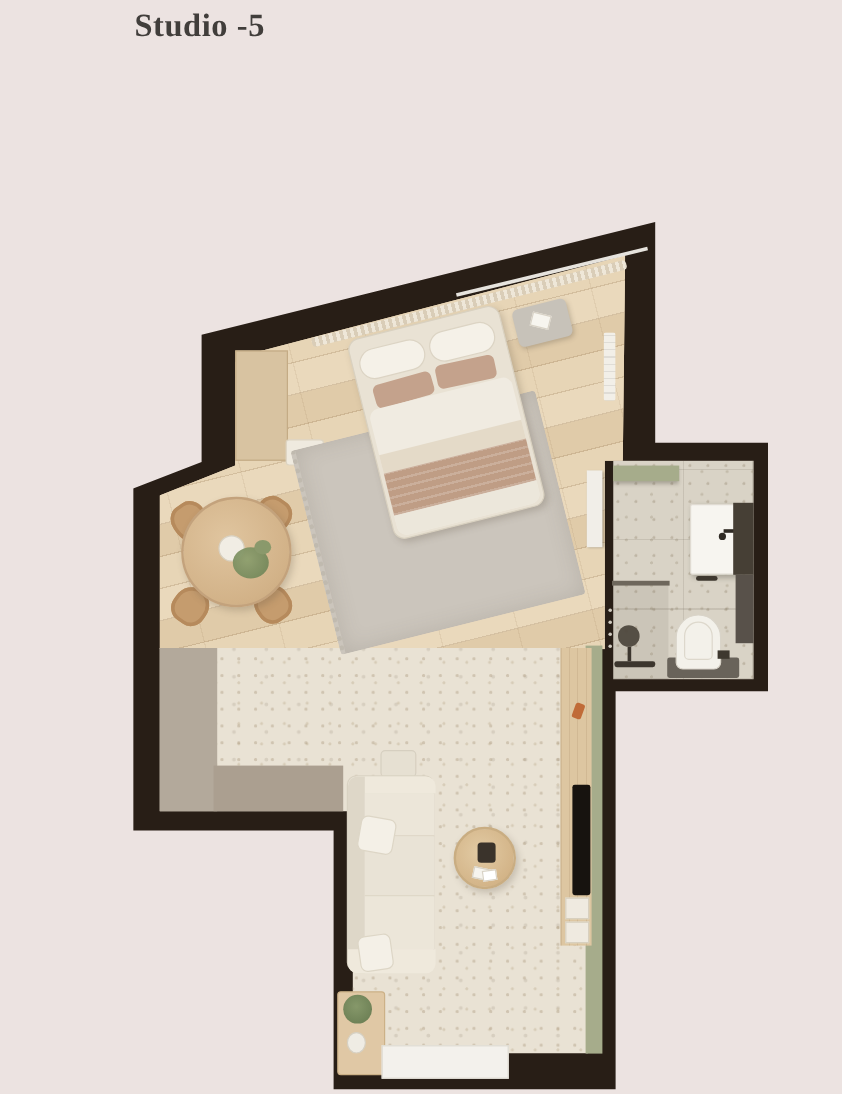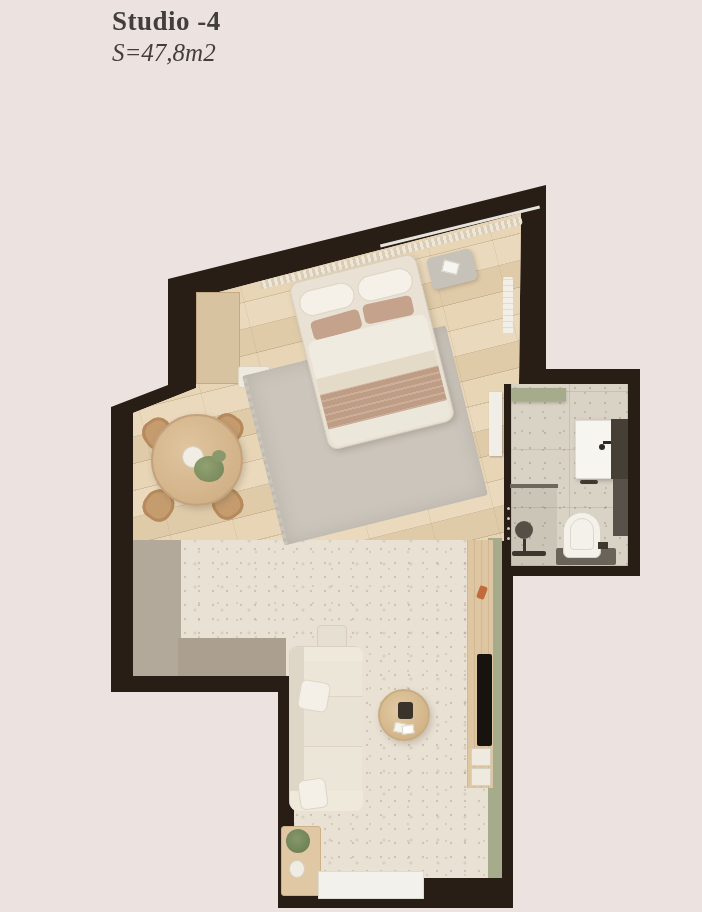--- a/index.html
+++ b/index.html
@@ -137,22 +137,21 @@
   .spout{left:603px;top:441px;width:10px;height:3px;background:#2f2a24;}
   .sink-cabinet{left:611px;top:419px;width:17px;height:60px;background:#463f35;}
   .tall-unit{left:613px;top:479px;width:15px;height:57px;background:#58514a;}
   .towel-bar{left:580px;top:480px;width:18px;height:4px;background:#3e382f;border-radius:2px;}
 </style>
 </head>
 <body>
 
 <div class="page">
   <div class="titles">
-    <div class="title">Studio -4</div>
-    <div class="area">S=47,8m2</div>
+    <div class="title">Studio -5</div>
   </div>
 
   <div class="plan">
     <div class="walls"></div>
     <div class="floor-wood"></div>
     <div class="floor-stone"></div>
     <div class="zone-gray-a"></div>
     <div class="zone-gray-b"></div>
     <div class="green-wall"></div>
     <div class="bath-floor"></div>

